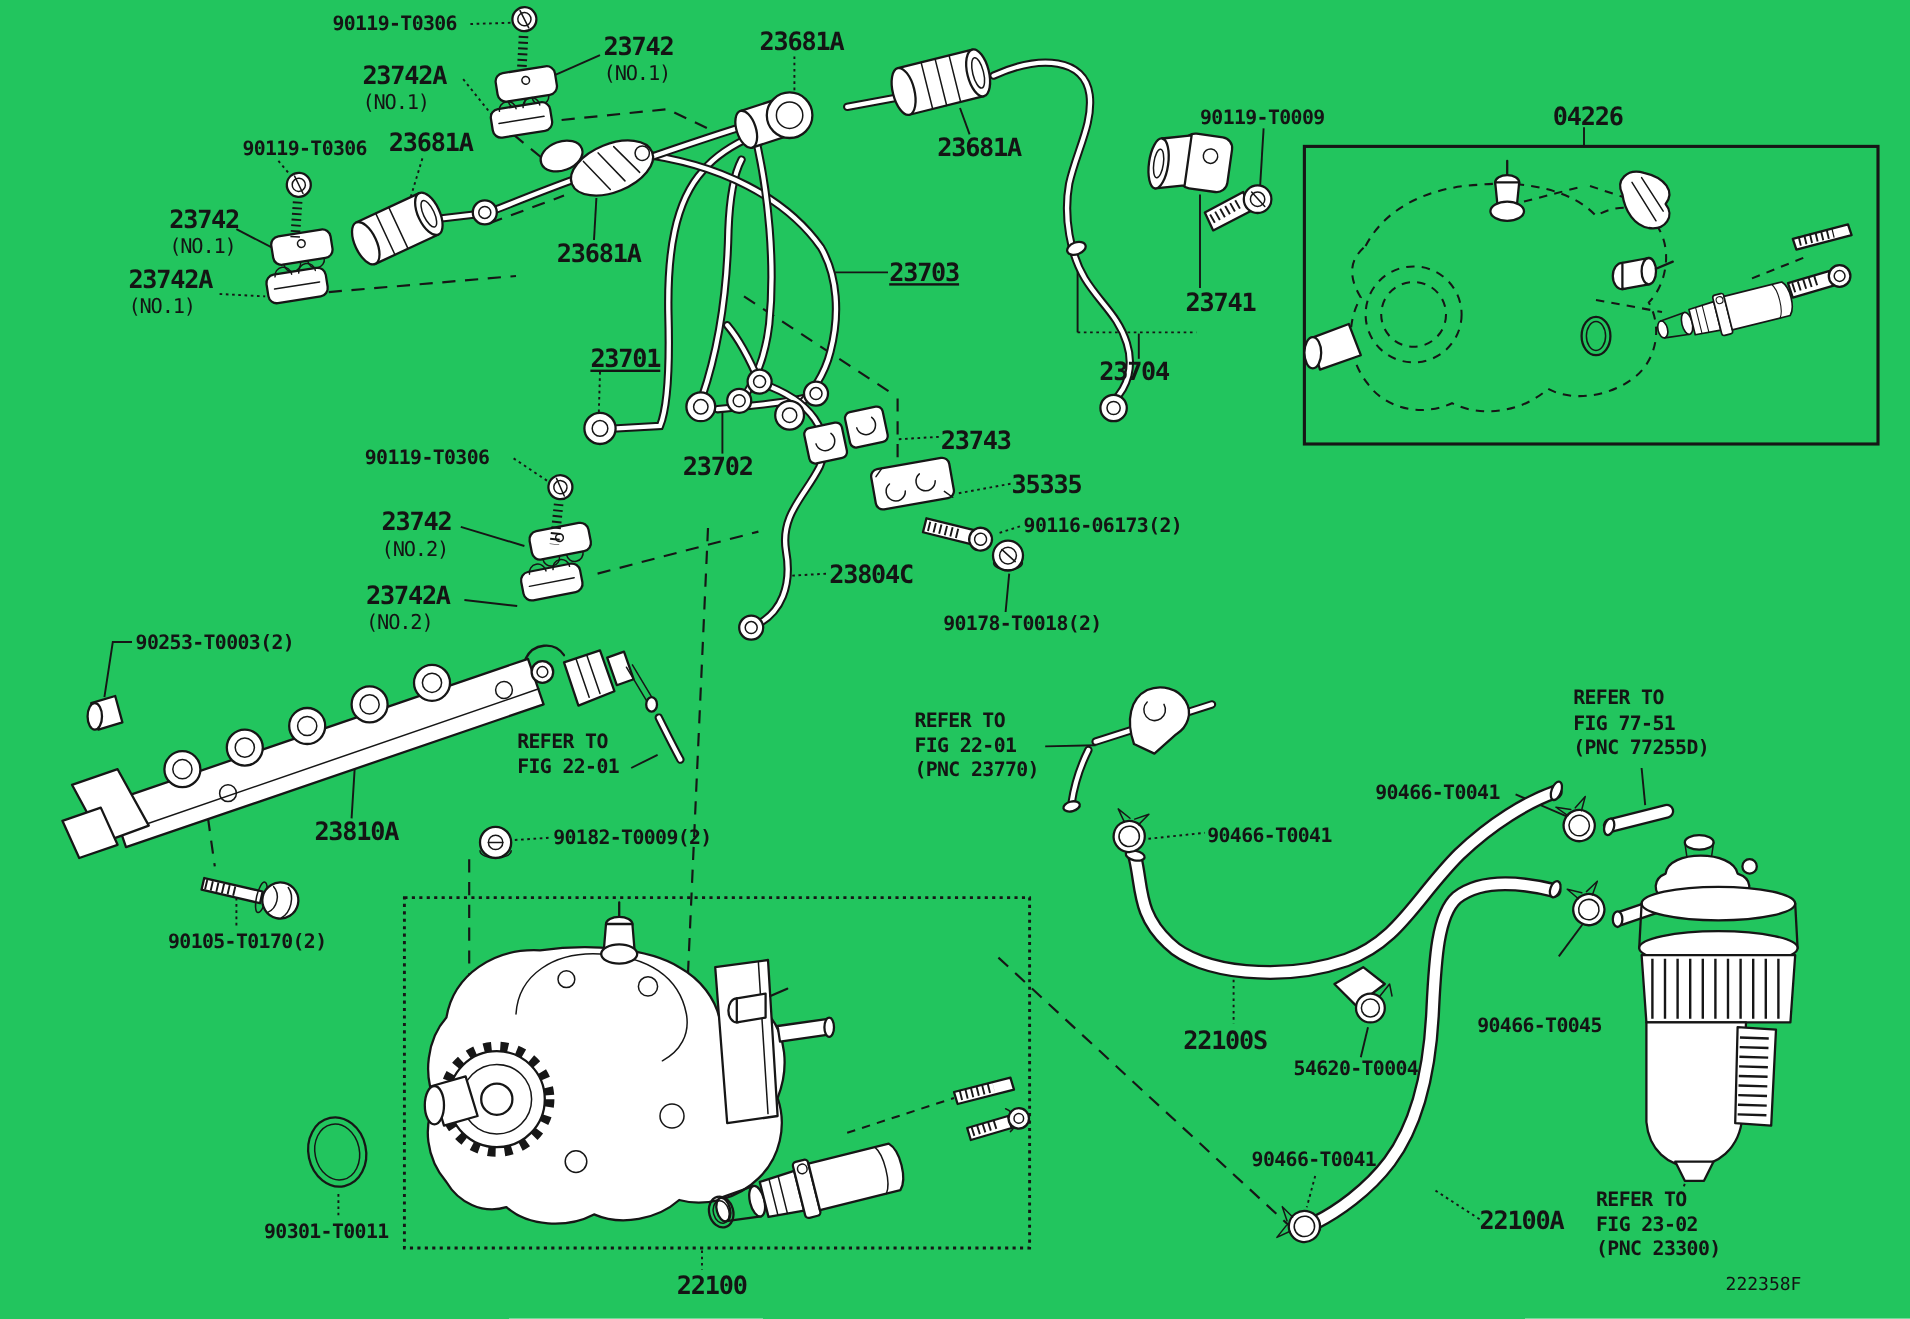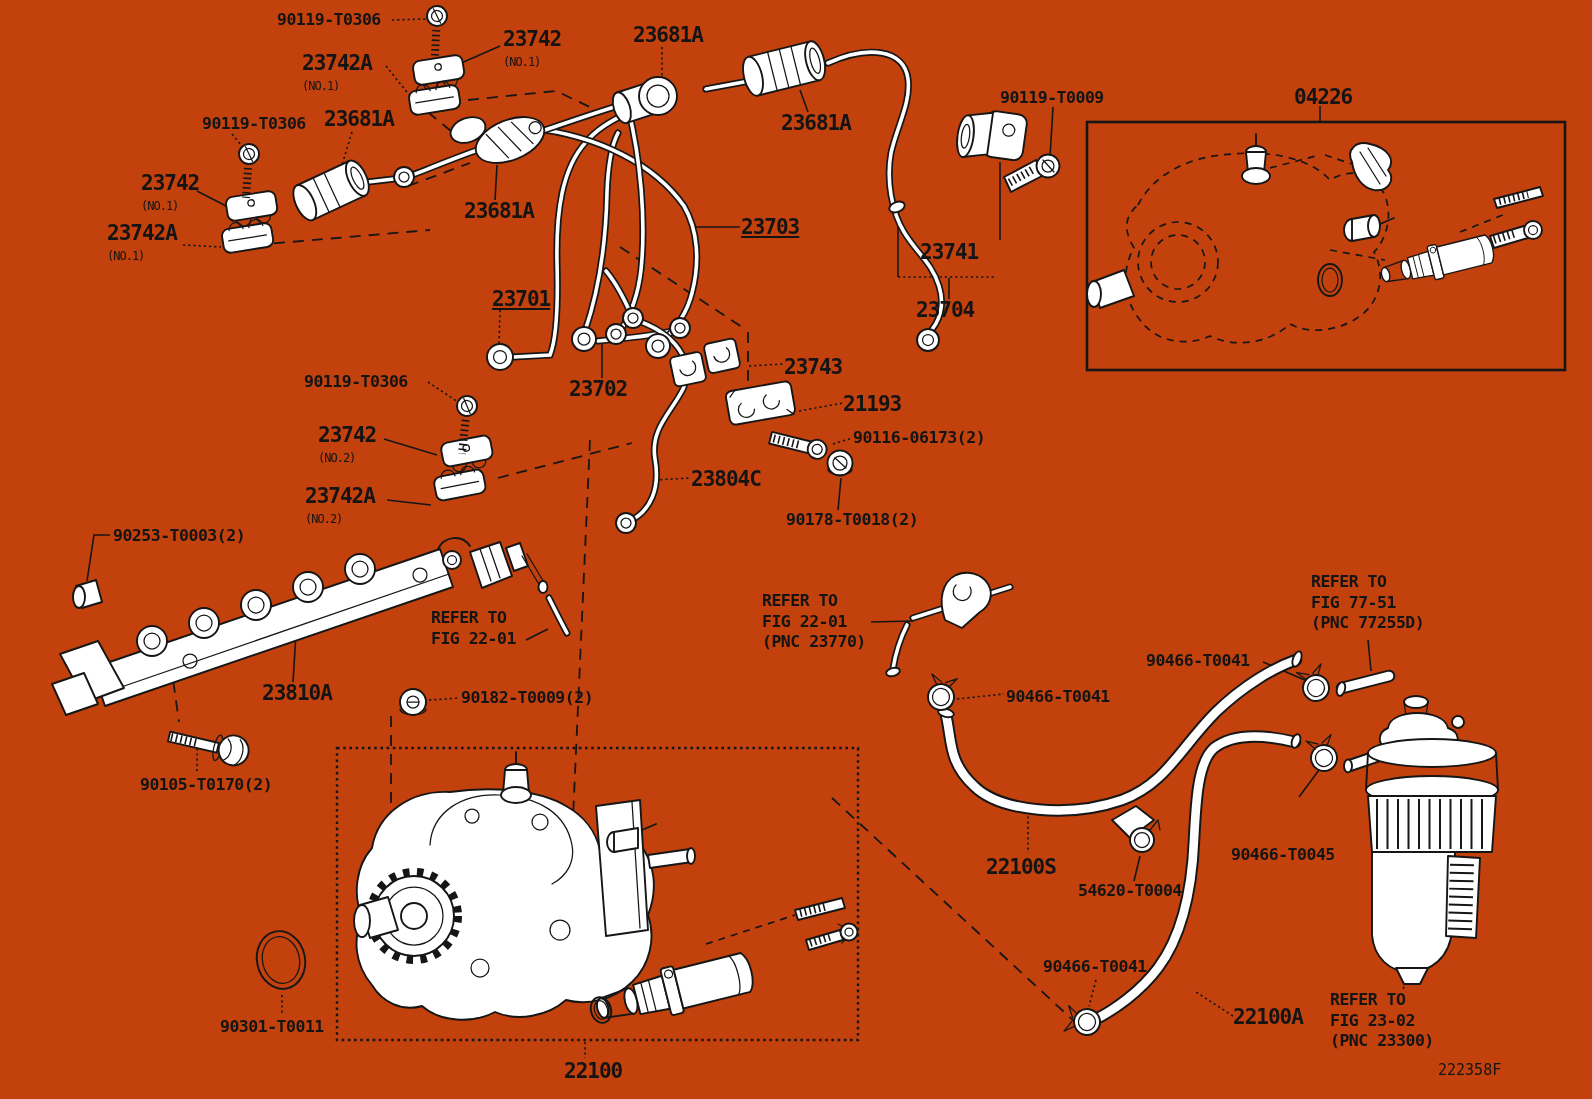--- a/index.html
+++ b/index.html
@@ -1,24 +1,24 @@
 <!DOCTYPE html>
 <html><head>
 <meta charset="utf-8">
 <style>
   html,body{margin:0;padding:0;background:#fff;}
-  #stage{position:relative;width:1592px;height:1099px;background:#c2410c;overflow:hidden;
+  #stage{position:relative;width:1592px;height:1099px;background:#22c55e;overflow:hidden;
          font-family:"DejaVu Sans Mono",monospace;}
   #art{position:absolute;left:0;top:0;}
   .label{position:absolute;color:#141414;font-weight:bold;white-space:nowrap;}
   .label span{display:block;}
   .label.lg{font-size:21px;line-height:23px;letter-spacing:-1px;}
   .label.md{font-size:16.5px;line-height:20.5px;letter-spacing:-0.5px;}
   .label.sm{font-size:15px;line-height:17px;font-weight:normal;}
-  .label span.paren{font-weight:normal;font-size:12px;letter-spacing:-1px;}
+  .label span.paren{font-weight:normal;font-size:17px;letter-spacing:-1px;}
   
   .o  {fill:none;stroke:#161616;stroke-width:1.9;stroke-linecap:round;stroke-linejoin:round;}
   .o1 {fill:none;stroke:#161616;stroke-width:1.25;stroke-linecap:round;stroke-linejoin:round;}
   .w  {fill:#fff;stroke:#161616;stroke-width:1.9;stroke-linejoin:round;}
   .sl {fill:none;stroke:#161616;stroke-width:1.6;}
   .dl {fill:none;stroke:#161616;stroke-width:1.6;stroke-dasharray:2.2 3;}
   .dd {fill:none;stroke:#161616;stroke-width:1.8;stroke-dasharray:11 8;}
   .dd2{fill:none;stroke:#161616;stroke-width:1.7;stroke-dasharray:7 6;}
   .db {fill:none;stroke:#161616;stroke-width:2.4;stroke-dasharray:2.6 3.6;}
   .sb {fill:none;stroke:#161616;stroke-width:2.6;}
@@ -533,40 +533,40 @@
       <div class="label lg" style="left: 107px; top: 222px;">
         <span class="">23742A</span>
         <span class="paren">(NO.1)</span>
       </div>
       <div class="label lg" style="left: 464px; top: 200px;">
         <span class="">23681A</span>
       </div>
       <div class="label lg" style="left: 741px; top: 216px; text-decoration: underline;">
         <span class="">23703</span>
       </div>
-      <div class="label lg" style="left: 920px; top: 241px;">
+      <div class="label lg" style="left: 988px; top: 241px;">
         <span class="">23741</span>
       </div>
       <div class="label lg" style="left: 916px; top: 299px;">
         <span class="">23704</span>
       </div>
       <div class="label lg" style="left: 492px; top: 288px; text-decoration: underline;">
         <span class="">23701</span>
       </div>
       <div class="label lg" style="left: 569px; top: 378px;">
         <span class="">23702</span>
       </div>
       <div class="label md" style="left: 304px; top: 372px;">
         <span class="">90119-T0306</span>
       </div>
       <div class="label lg" style="left: 784px; top: 356px;">
         <span class="">23743</span>
       </div>
       <div class="label lg" style="left: 843px; top: 393px;">
-        <span class="">21193</span>
+        <span class="">35335</span>
       </div>
       <div class="label md" style="left: 853px; top: 428px;">
         <span class="">90116-06173(2)</span>
       </div>
       <div class="label lg" style="left: 318px; top: 424px;">
         <span class="">23742</span>
         <span class="paren">(NO.2)</span>
       </div>
       <div class="label lg" style="left: 305px; top: 485px;">
         <span class="">23742A</span>

